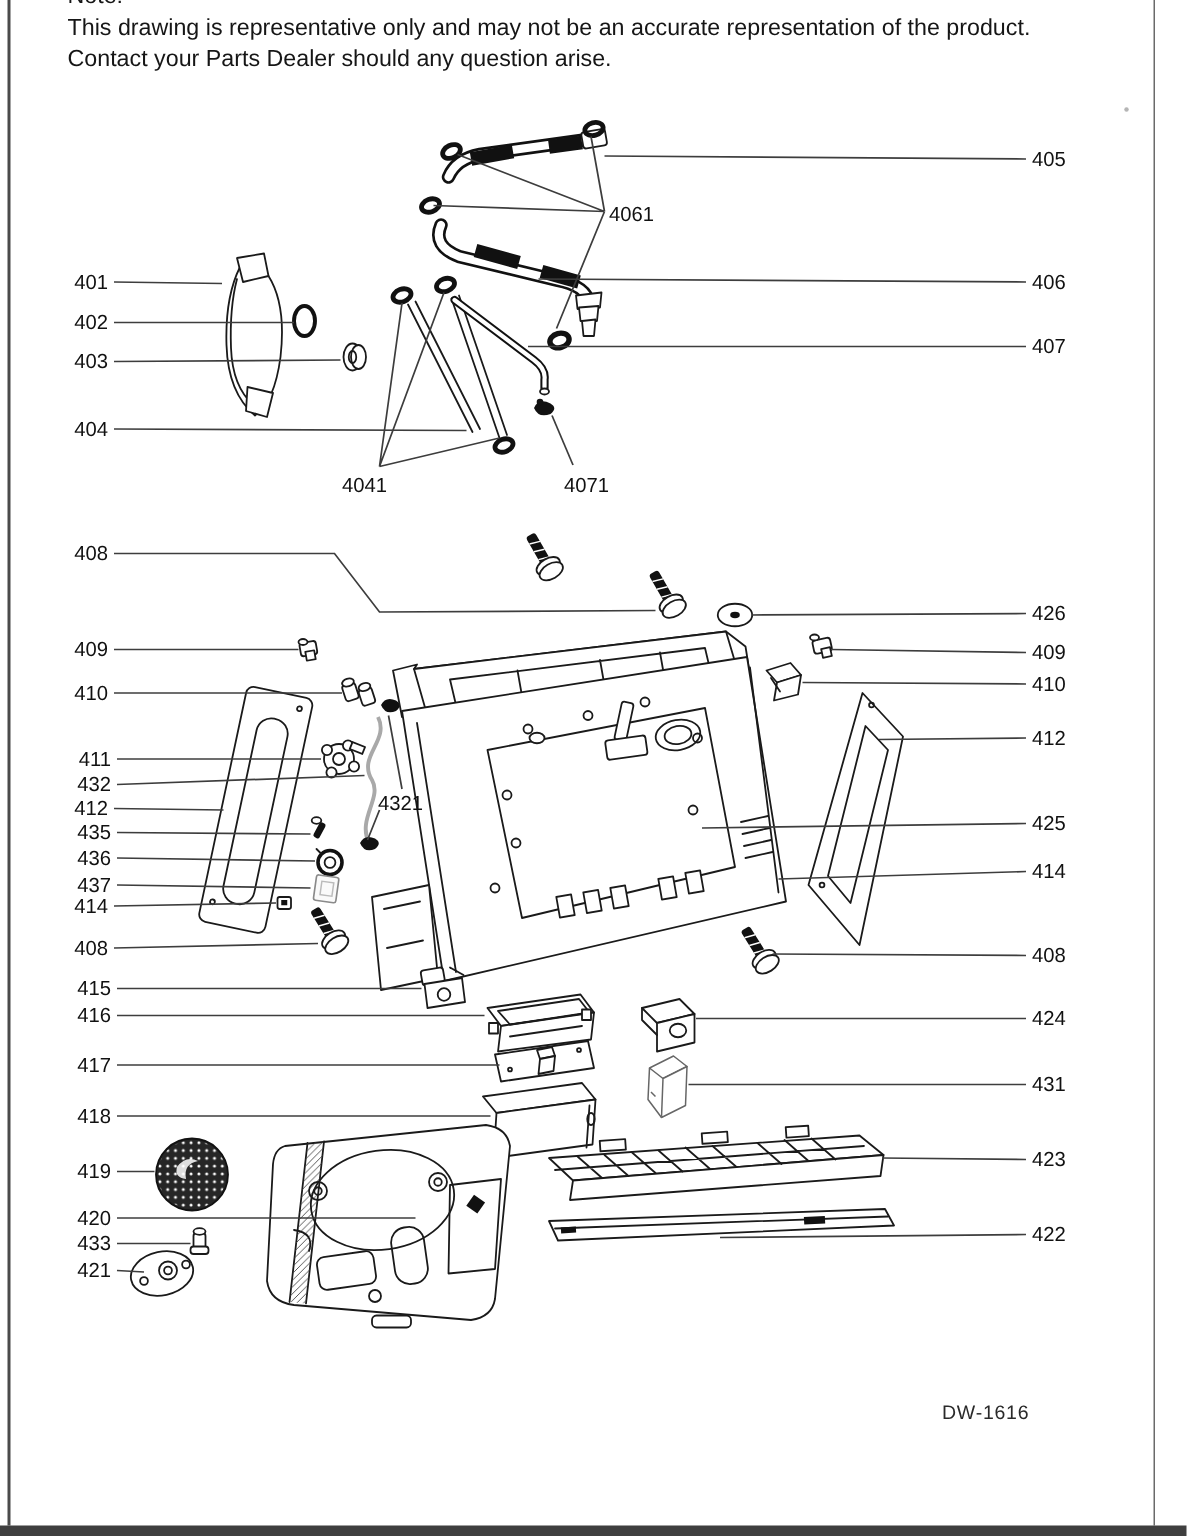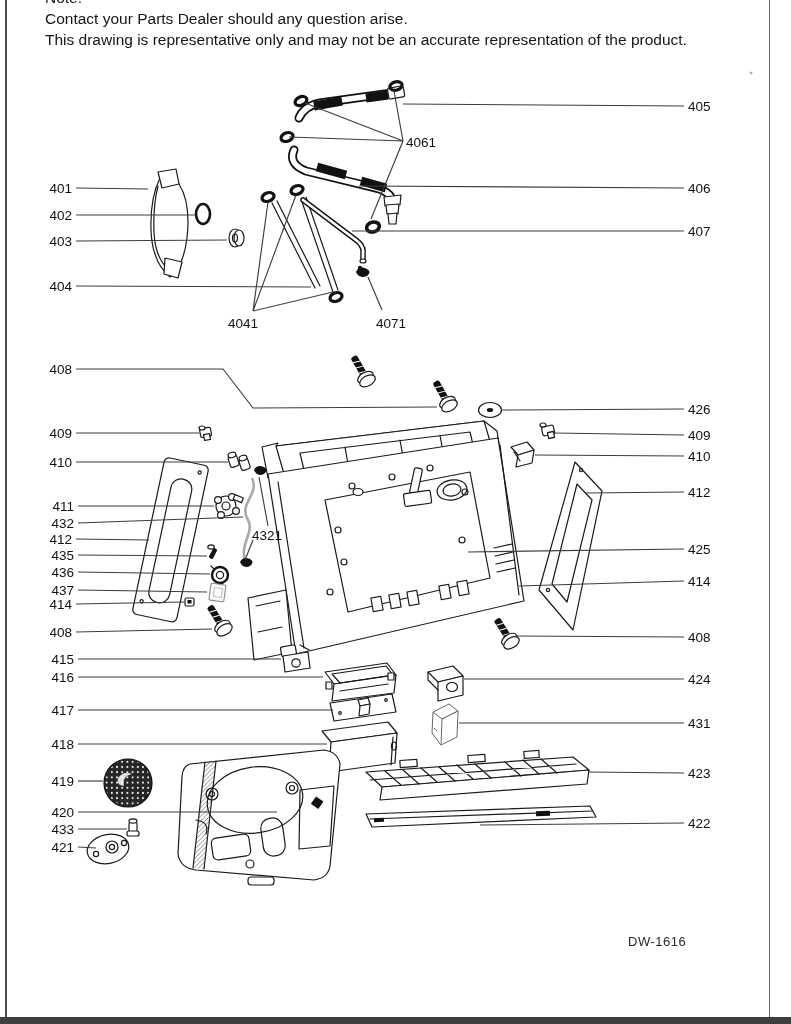--- a/index.html
+++ b/index.html
@@ -18,22 +18,22 @@
   .blk{fill:#111;stroke:none;}
   .ln{stroke:#3d3d3d;stroke-width:1.15;fill:none;}
   .lbl{font-family:"Liberation Sans",sans-serif;font-size:13.5px;fill:#111;}
   .code{font-family:"Liberation Sans",sans-serif;font-size:13px;fill:#2a2a2a;letter-spacing:.5px;}
 </style>
 </head>
 <body>
 
 <div id="note">
   <div>Note:</div>
+  <div>This drawing is representative only and may not be an accurate representation of the product.</div>
   <div>Contact your Parts Dealer should any question arise.</div>
-  <div>This drawing is representative only and may not be an accurate representation of the product.</div>
 </div>
 
 <svg id="diagram" width="791" height="1024" viewBox="0 0 791 1024">
   <defs>
     <pattern id="xh" width="5" height="5" patternUnits="userSpaceOnUse">
       <path d="M0,5 L5,0 M0,0 L5,5" stroke="#222" stroke-width="0.7" fill="none"></path>
     </pattern>
     <pattern id="dg" width="4.5" height="4.5" patternUnits="userSpaceOnUse">
       <path d="M0,4.5 L4.5,0" stroke="#444" stroke-width="0.6" fill="none"></path>
     </pattern>

